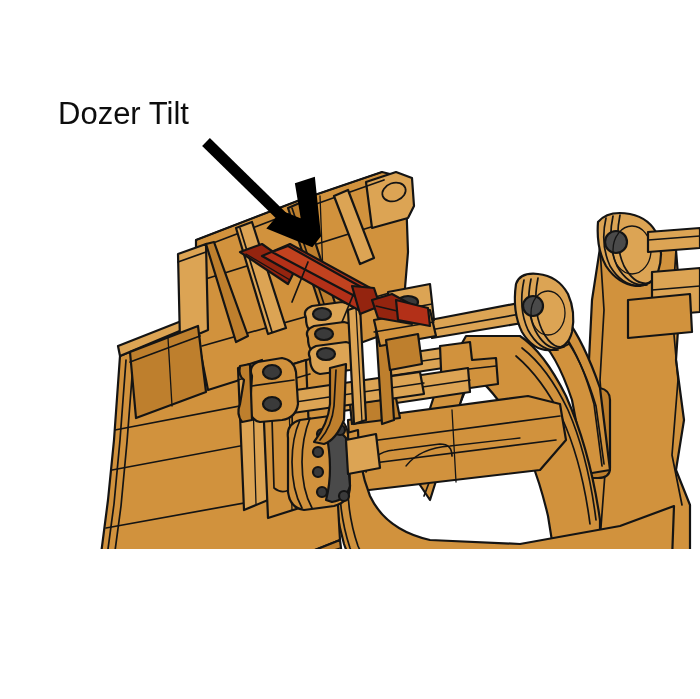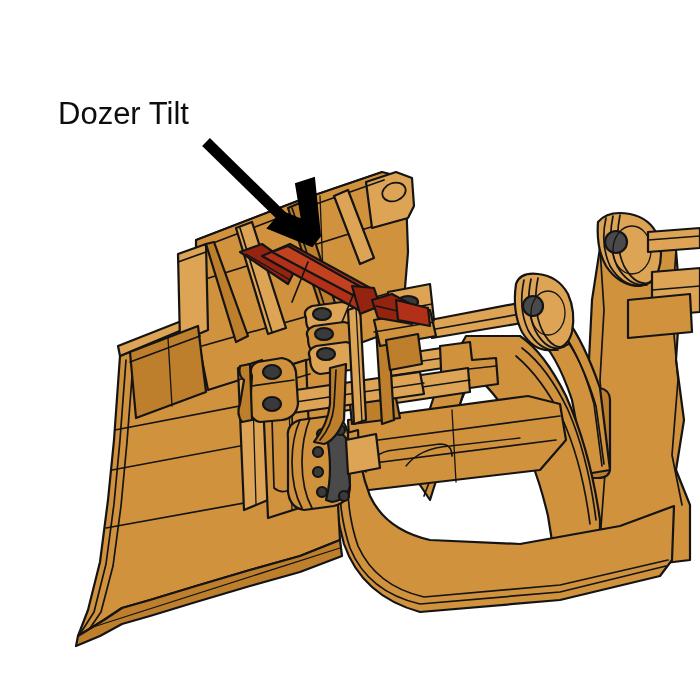--- a/index.html
+++ b/index.html
@@ -7,21 +7,21 @@
     margin: 0;
     padding: 0;
     background: #ffffff;
   }
   body {
     font-family: "Liberation Sans", sans-serif;
   }
   #canvas {
     position: relative;
     width: 700px;
-    height: 699px;
+    height: 549px;
     background: #ffffff;
     overflow: hidden;
   }
   #diagram-svg {
     position: absolute;
     left: 0;
     top: 0;
     width: 700px;
     height: 699px;
     display: block;

